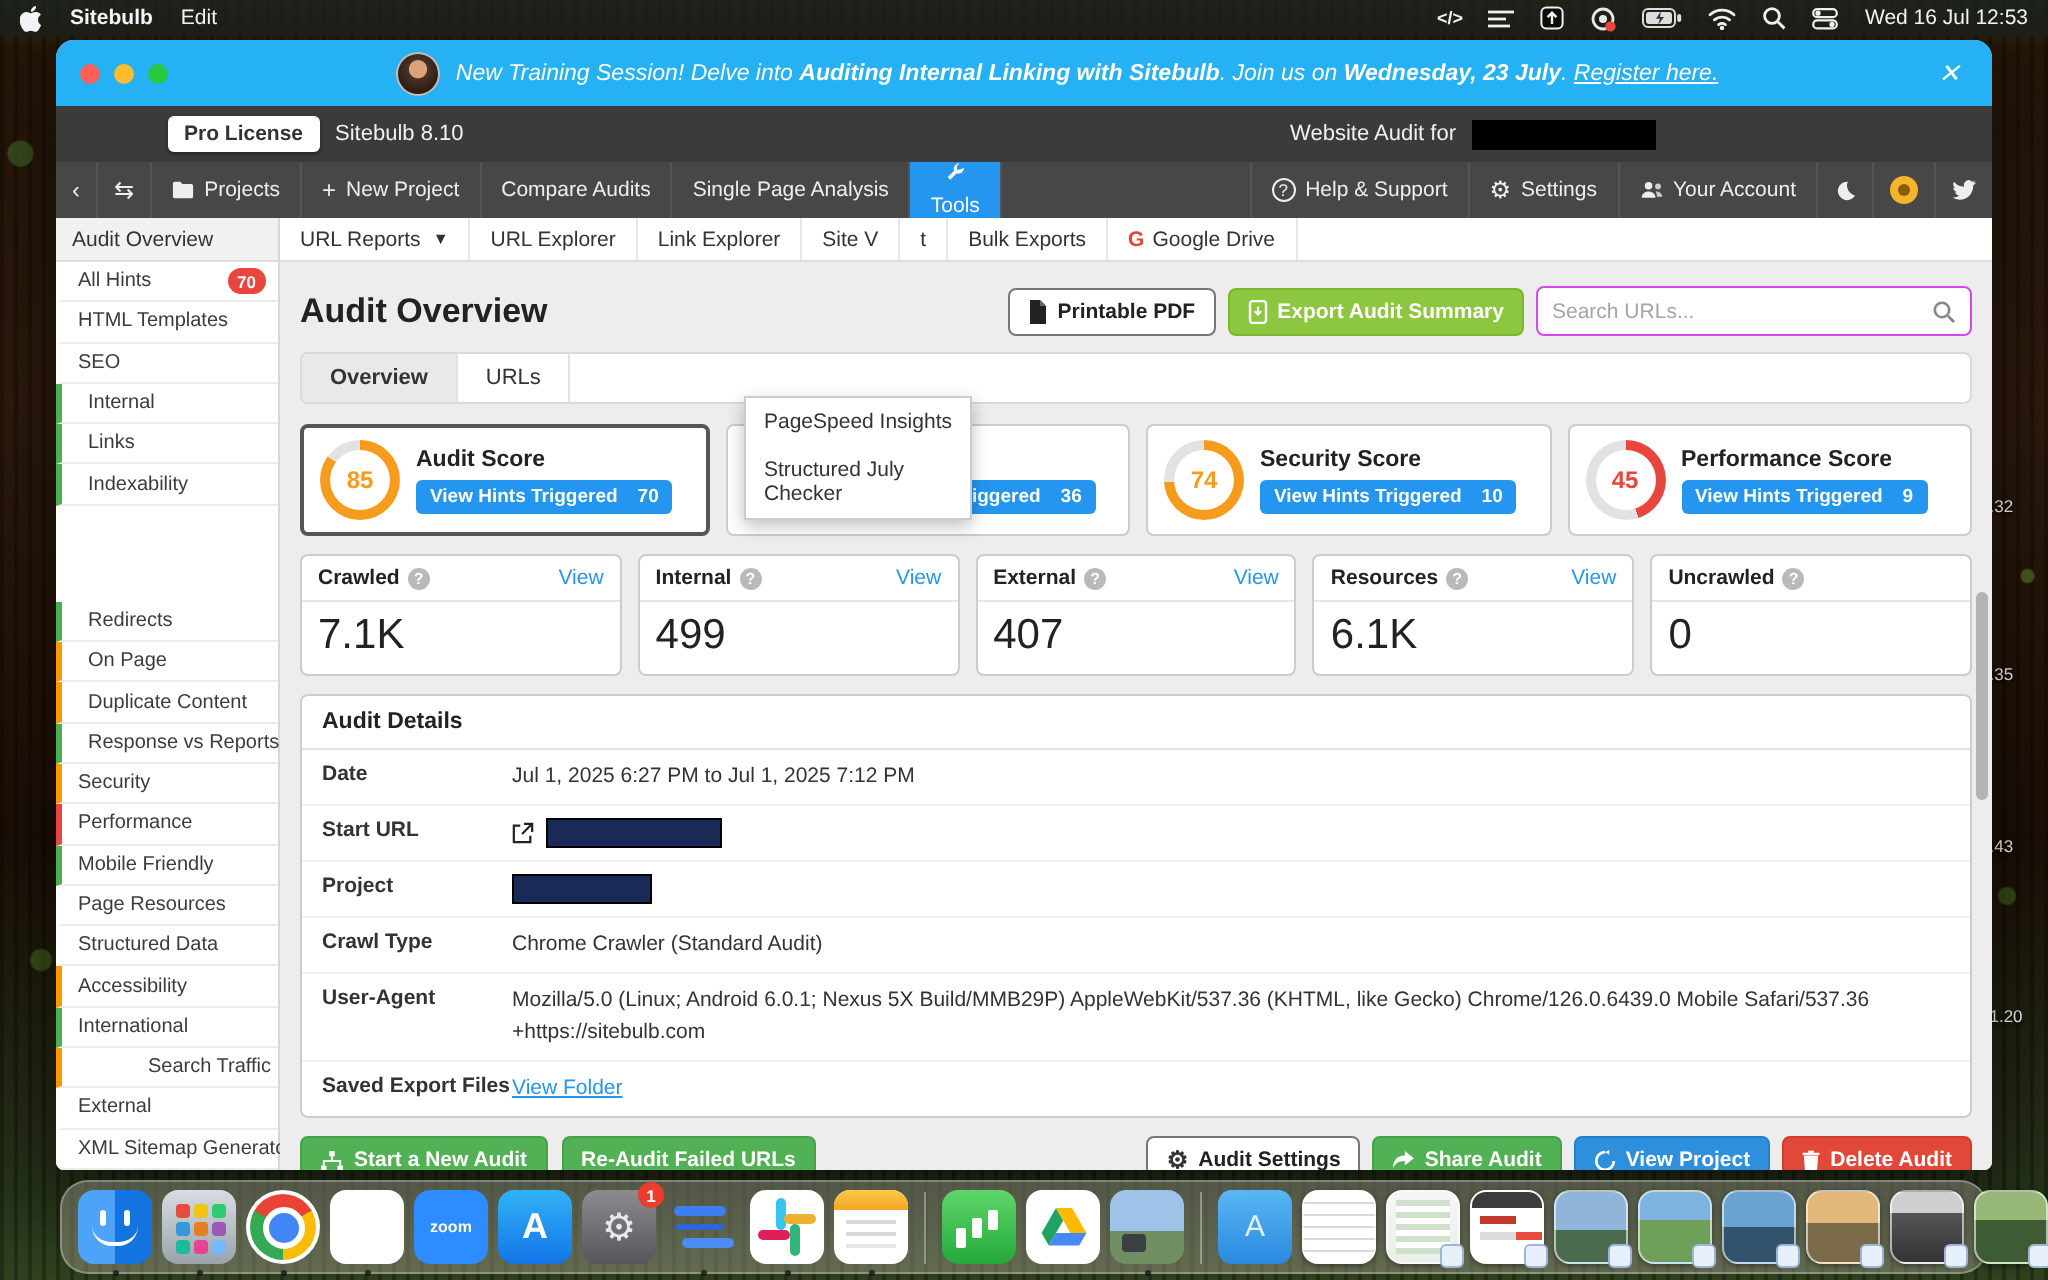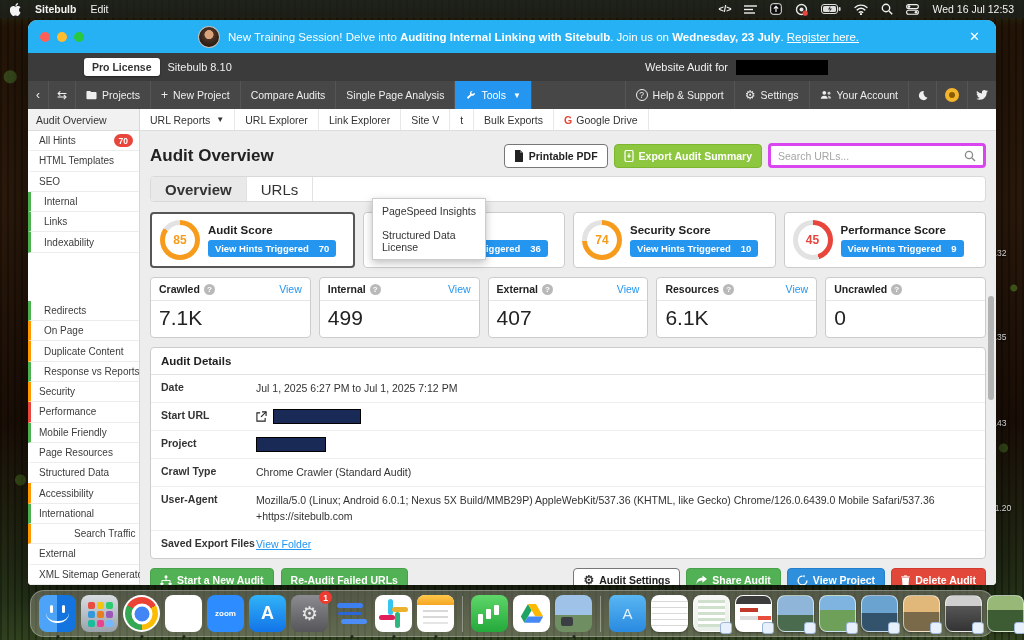--- a/index.html
+++ b/index.html
@@ -19,40 +19,40 @@
   .menubar { position:absolute; top:0; left:0; right:0; height:18px; background:rgba(28,30,26,.82);
     display:flex; align-items:center; color:#f3f3f3; font-size:10.5px; padding:0 10px; z-index:50; }
   .menubar .mleft { display:flex; align-items:center; gap:14px; }
   .menubar .mright { margin-left:auto; display:flex; align-items:center; gap:13px; }
   .mb-bold { font-weight:700; }
   .micon svg { display:block; }
   
   .window { position:absolute; left:28px; top:20px; width:968px; height:565px; border-radius:9px 9px 4px 4px;
     overflow:hidden; box-shadow:0 18px 45px rgba(0,0,0,.55); background:#ededed; z-index:10; display:flex; flex-direction:column; }
   
-  .banner { height:33px; background:#25b1f3; display:flex; align-items:center; color:#fff; font-size:11.5px; padding:0 12px; flex:0 0 auto; }
+  .banner { height:33px; background:#25b1f3; display:flex; align-items:center; color:#fff; font-size:11.5px; padding:0 12px; flex:0 0 auto;font-style:italic; }
   .lights { display:flex; gap:7px; margin-right:8px; }
   .light { width:10px; height:10px; border-radius:50%; }
   .banner-center { flex:1; display:flex; align-items:center; justify-content:center; gap:8px; }
   .avatar { width:22px; height:22px; border-radius:50%; border:1px solid rgba(255,255,255,.7);
     background: radial-gradient(circle at 50% 38%, #d9a37c 27%, #4a3226 30%, #2c1d15 70%); }
   .banner b { font-weight:700; }
   .banner a { color:#fff; text-decoration:underline; }
   .banner-x { font-size:13px; cursor:pointer; padding:0 4px; }
   
   .apphead { height:28px; background:#3b3b3b; display:flex; align-items:center; color:#f0f0f0; font-size:11px; flex:0 0 auto; }
   .prolic { margin-left:56px; background:#fff; color:#333; font-weight:700; font-size:10.5px; border-radius:3px; padding:3px 8px; box-shadow:0 1px 2px rgba(0,0,0,.4); }
   .version { margin-left:8px; }
   .wafor { margin-left:auto; margin-right:8px; }
   .redact-black { width:92px; height:15px; background:#000; margin-right:168px; }
   
   .navbar { height:28px; background:#474747; display:flex; align-items:stretch; color:#eee; font-size:10.5px; flex:0 0 auto; }
   .nav-item { display:flex; align-items:center; gap:5px; padding:0 10px; border-right:1px solid #555; cursor:pointer; white-space:nowrap; }
   .nav-item.icon-only { padding:0 8px; }
-  .nav-item.active { background:#2496f0; color:#fff; }
+  .nav-item.active { background:#2496f0; color:#fff;flex-direction:column; }
   .nav-right { margin-left:auto; display:flex; align-items:stretch; }
   .nav-right .nav-item { border-right:none; border-left:1px solid #555; }
   .caret { font-size:8px; margin-left:2px; }
   .qmark { width:12px; height:12px; border:1px solid #eee; border-radius:50%; font-size:8.5px; display:grid; place-items:center; }
   .bulb-dot { width:14px; height:14px; border-radius:50%; background:#f5b52a; position:relative; }
   .bulb-dot::after{ content:""; position:absolute; left:4px; top:4px; width:6px; height:6px; border-radius:50%; background:#8a5c00; }
   
   .contentrow { flex:1; display:flex; min-height:0; position:relative; }
   .sidebar { width:112px; flex:0 0 auto; background:#fff; border-right:1px solid #d7d7d7; display:flex; flex-direction:column; }
   .side-head { height:22px; background:#f1f1f1; border-bottom:1px solid #ddd; display:flex; align-items:center; padding:0 8px; font-size:10.5px; color:#333; }
@@ -68,25 +68,25 @@
   .mainarea { flex:1; background:#ededed; padding:8px 10px 6px 10px; position:relative; overflow:hidden; }
   .titlerow { display:flex; align-items:center; margin:4px 0 8px 0; }
   .pagetitle { font-size:17px; font-weight:600; color:#222; }
   .titlebtns { margin-left:auto; display:flex; gap:6px; align-items:center; }
   .btn { display:inline-flex; align-items:center; gap:5px; font-size:10.5px; font-weight:700; border-radius:4px; padding:5px 9px; cursor:pointer; border:1px solid transparent; white-space:nowrap; }
   .btn-white { background:#fff; border-color:#777; color:#222; }
   .btn-litegreen { background:#8dc63f; color:#fff; border-color:#7cb62f; }
   .btn-green { background:#52b154; color:#fff; border-color:#47a149; }
   .btn-blue { background:#2e8fdd; color:#fff; border-color:#2480cc; }
   .btn-red { background:#e2483a; color:#fff; border-color:#d13c2e; }
-  .searchbox { width:218px; height:25px; background:#fff; border:3px solid #d946ef; border-radius:4px; display:flex; align-items:center; padding:0 7px; }
+  .searchbox { width:218px; height:25px; background:#fff; border:1px solid #d946ef; border-radius:4px; display:flex; align-items:center; padding:0 7px; }
   .searchbox input { border:none; outline:none; flex:1; font-size:10.5px; color:#333; font-family:"Liberation Sans",sans-serif; background:transparent; }
   .searchbox input::placeholder { color:#a5a5a5; }
   .ovtabs { background:#fff; border:1px solid #d9d9d9; border-radius:4px; height:26px; display:flex; align-items:stretch; margin-bottom:10px; }
-  .ovtab { display:flex; align-items:center; padding:0 14px; font-size:15px; color:#333; cursor:pointer; border-right:1px solid #e2e2e2; }
+  .ovtab { display:flex; align-items:center; padding:0 14px; font-size:11px; color:#333; cursor:pointer; border-right:1px solid #e2e2e2; }
   .ovtab.active { background:#e9e9e9; font-weight:700; border-radius:3px 0 0 3px; }
   
   .scores { display:flex; gap:8px; margin-bottom:9px; }
   .scard { flex:1; background:#fff; border:1px solid #ccc; border-radius:4px; padding:6px 8px; display:flex; align-items:center; gap:8px; cursor:pointer; }
   .scard.selected { border:2px solid #565656; }
   .ring { width:40px; height:40px; border-radius:50%; flex:0 0 auto; display:grid; place-items:center;
     background:conic-gradient(var(--c) calc(var(--p)*1%), #e2e2e2 0); }
   .ring-in { width:30px; height:30px; border-radius:50%; background:#fff; display:grid; place-items:center; font-size:12px; font-weight:700; color:var(--c); }
   .sc-body { display:flex; flex-direction:column; gap:4px; min-width:0; }
   .sc-title { font-size:11.5px; font-weight:700; color:#222; }
@@ -699,21 +699,21 @@
               </span>
             </div>
           </div>
       </div>
     </div>
 
     <div class="vscroll"></div>
 
     <div class="dropdown" id="tools-dropdown">
         <div class="dd-item">PageSpeed Insights</div>
-        <div class="dd-item">Structured Data License</div>
+        <div class="dd-item">Structured July Checker</div>
       </div>
   </div>
 </div>
 
 <div class="dock" id="dock">
     <div class="dock-item">
       <div class="art finder"></div>
       <span class="rundot"></span>
     </div>
     <div class="dock-item">

